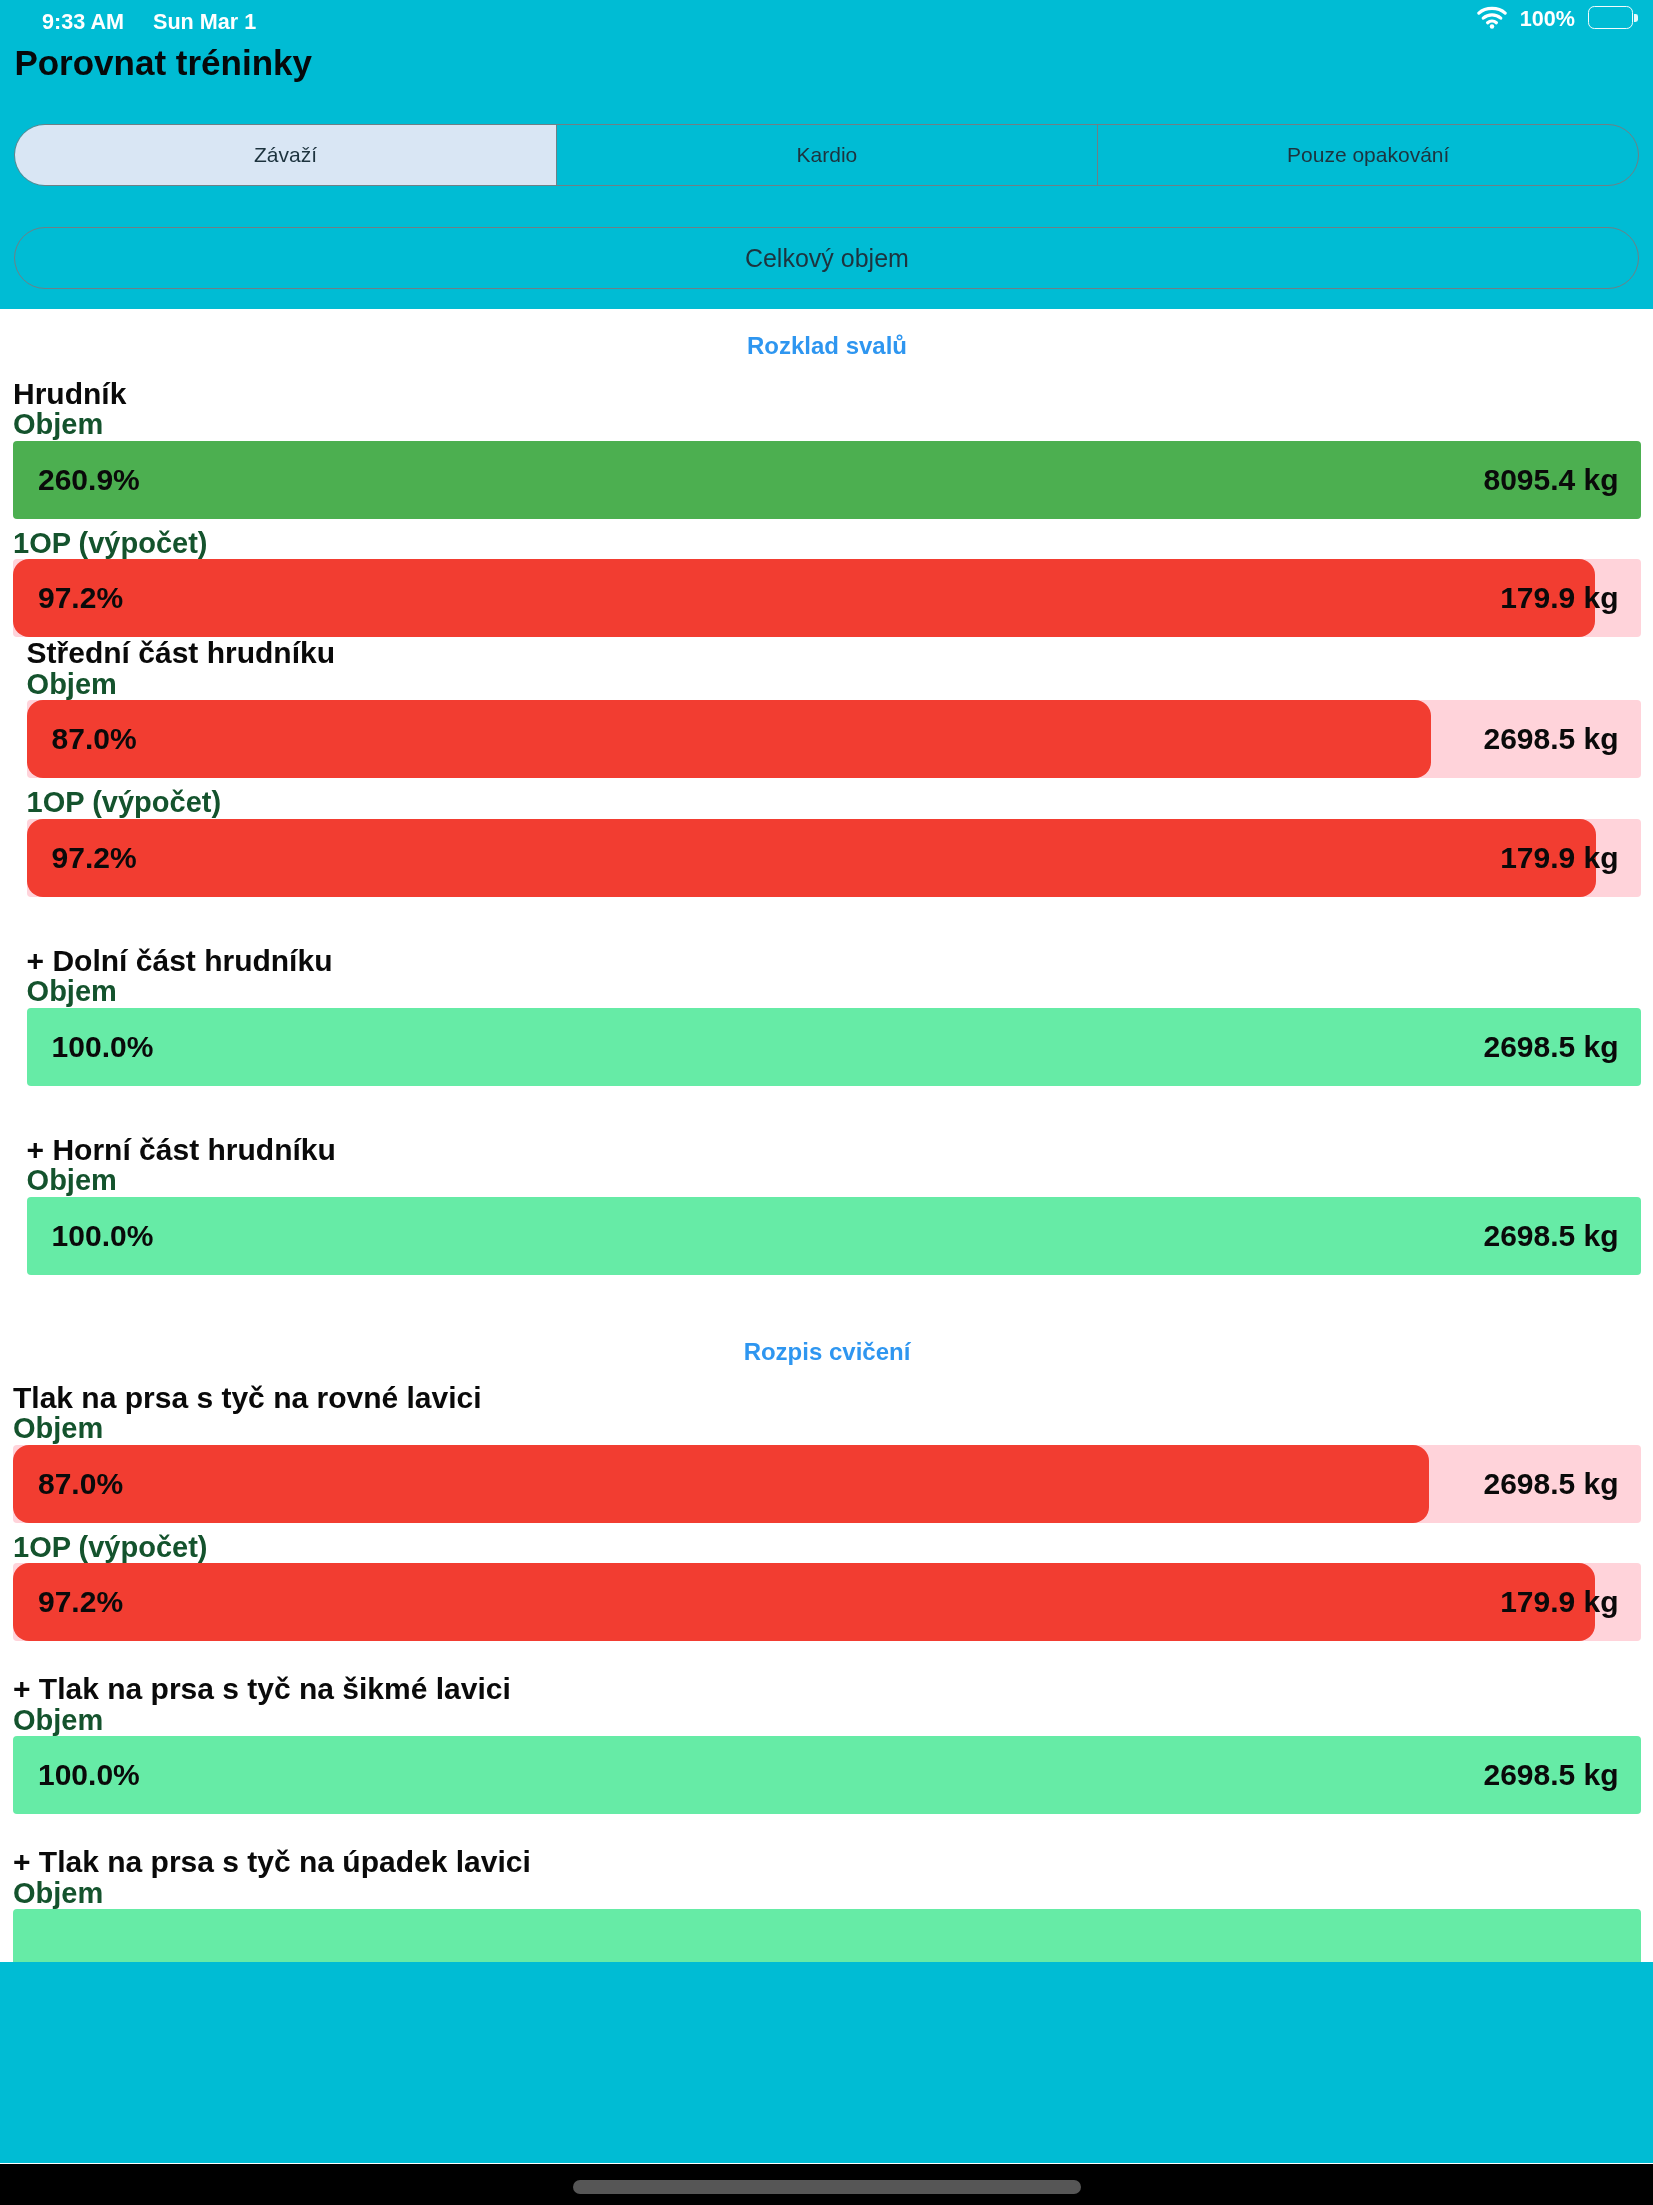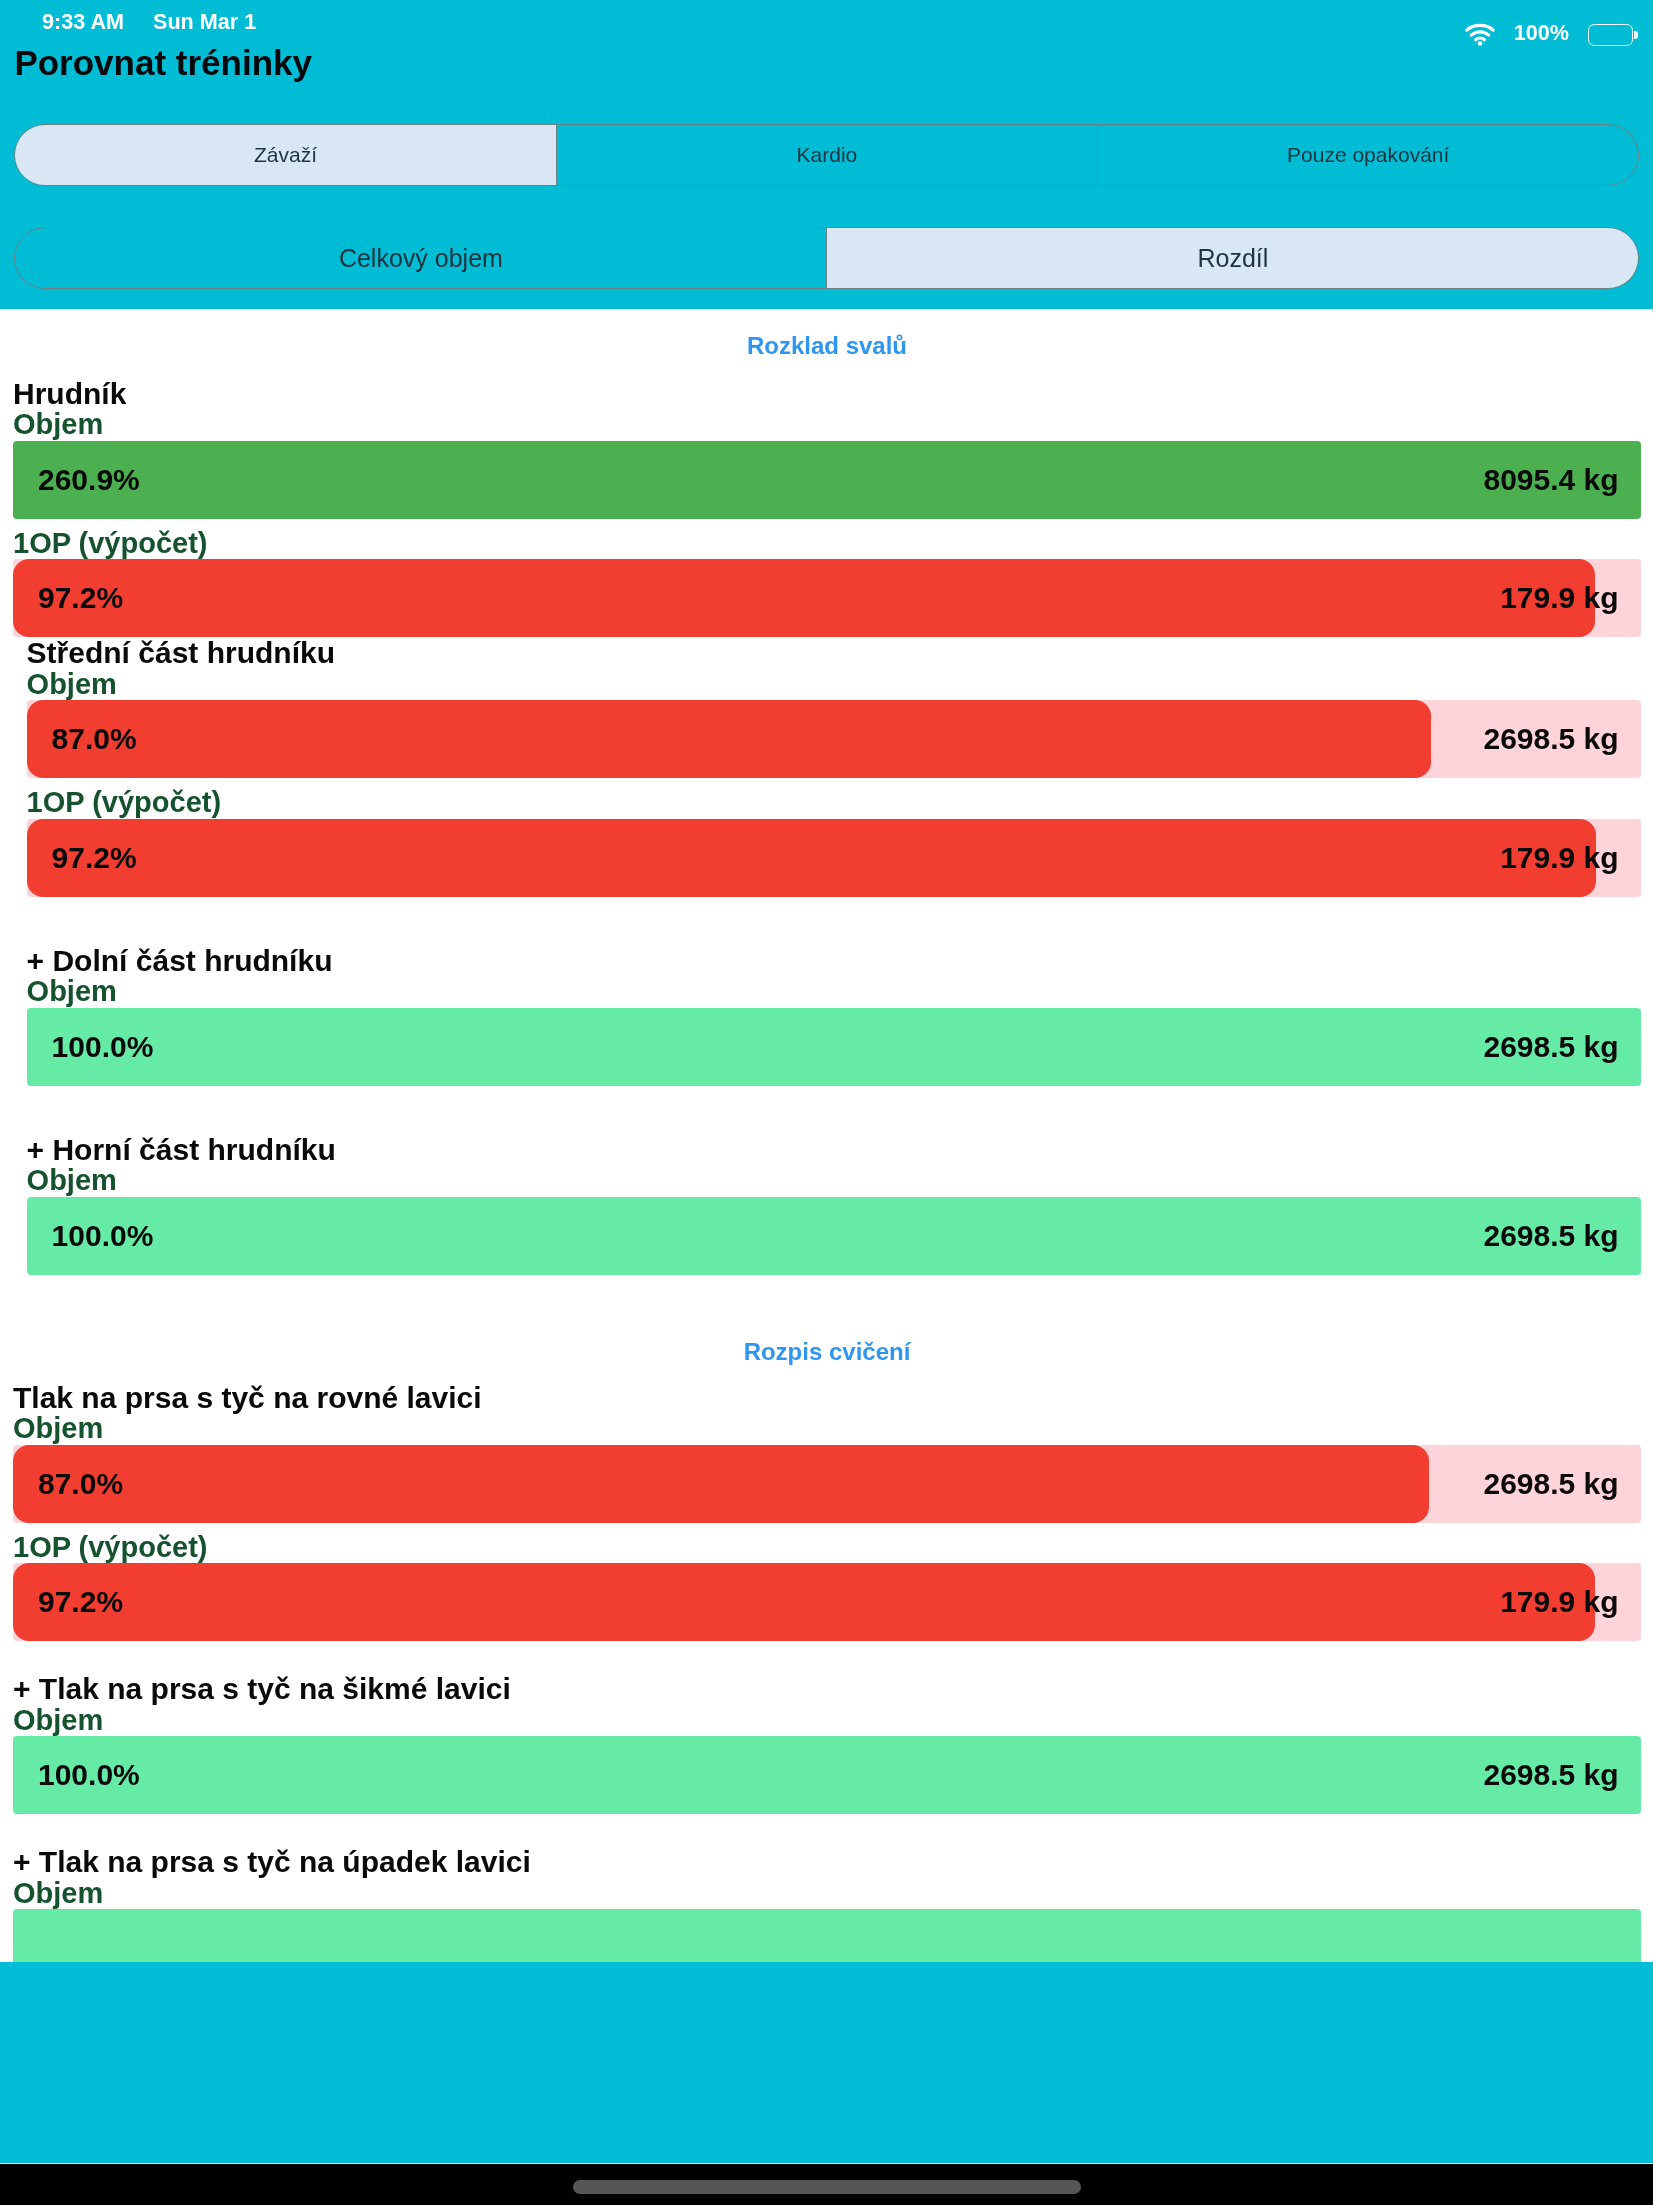--- a/index.html
+++ b/index.html
@@ -4,21 +4,21 @@
 <style>
   html,body{margin:0;padding:0;background:#000;}
   body{font-family:"Liberation Sans", sans-serif; -webkit-font-smoothing:antialiased;}
   .app{position:relative;width:1654px;height:2205px;background:#ffffff;overflow:hidden;}
 
   
   .header{position:absolute;top:0;left:0;width:1654px;height:309px;background:#00bcd4;}
   .statusbar{position:absolute;top:6.4px;left:0;right:0;height:32px;color:#fff;
              font-size:21.6px;font-weight:600;}
   .status-left{position:absolute;left:42px;top:2.4px;display:flex;gap:29px;}
-  .status-right{position:absolute;right:21px;top:8px;display:flex;align-items:flex-end;gap:19px;height:32px;}
+  .status-right{position:absolute;right:21px;top:0;display:flex;align-items:flex-start;gap:13px;height:32px;}
   .wifi{display:inline-block;line-height:0;}
   .battery{position:relative;width:45px;height:22.4px;border:1.6px solid rgba(255,255,255,.95);
            border-radius:6.4px;padding:1.6px;box-sizing:border-box;}
   .battery-fill{width:100%;height:100%;background:#fff;border-radius:3.2px;}
   .battery:after{content:"";position:absolute;right:-5.6px;top:6.4px;width:3.2px;height:8px;
                  background:rgba(255,255,255,.9);border-radius:0 2.4px 2.4px 0;}
   .title{position:absolute;left:14.4px;top:43px;font-size:35px;font-weight:700;color:#06090b;}
 
   
   .seg-control{position:absolute;left:14.4px;width:1625px;height:62px;box-sizing:border-box;
@@ -81,21 +81,20 @@
     <div class="title">Porovnat tréninky</div>
 
     <div class="seg-control ctrl1">
       <div class="seg selected">Závaží</div>
       <div class="seg">Kardio</div>
       <div class="seg">Pouze opakování</div>
     </div>
 
     <div class="seg-control ctrl2">
       <div class="seg">Celkový objem</div>
-      <div class="seg selected">Rozdíl</div>
     </div>
   </div>
 
   <div class="content" id="content">
       <div class="section-title" style="margin-top: 17.6px;">Rozklad svalů</div>
       <div class="group" style="margin-top: 13px;">
         <div class="group-name">Hrudník</div>
         <div class="metric-label" style="margin-top: 1.6px;">Objem</div>
         <div class="style-green">
           <div class="bar-track">

